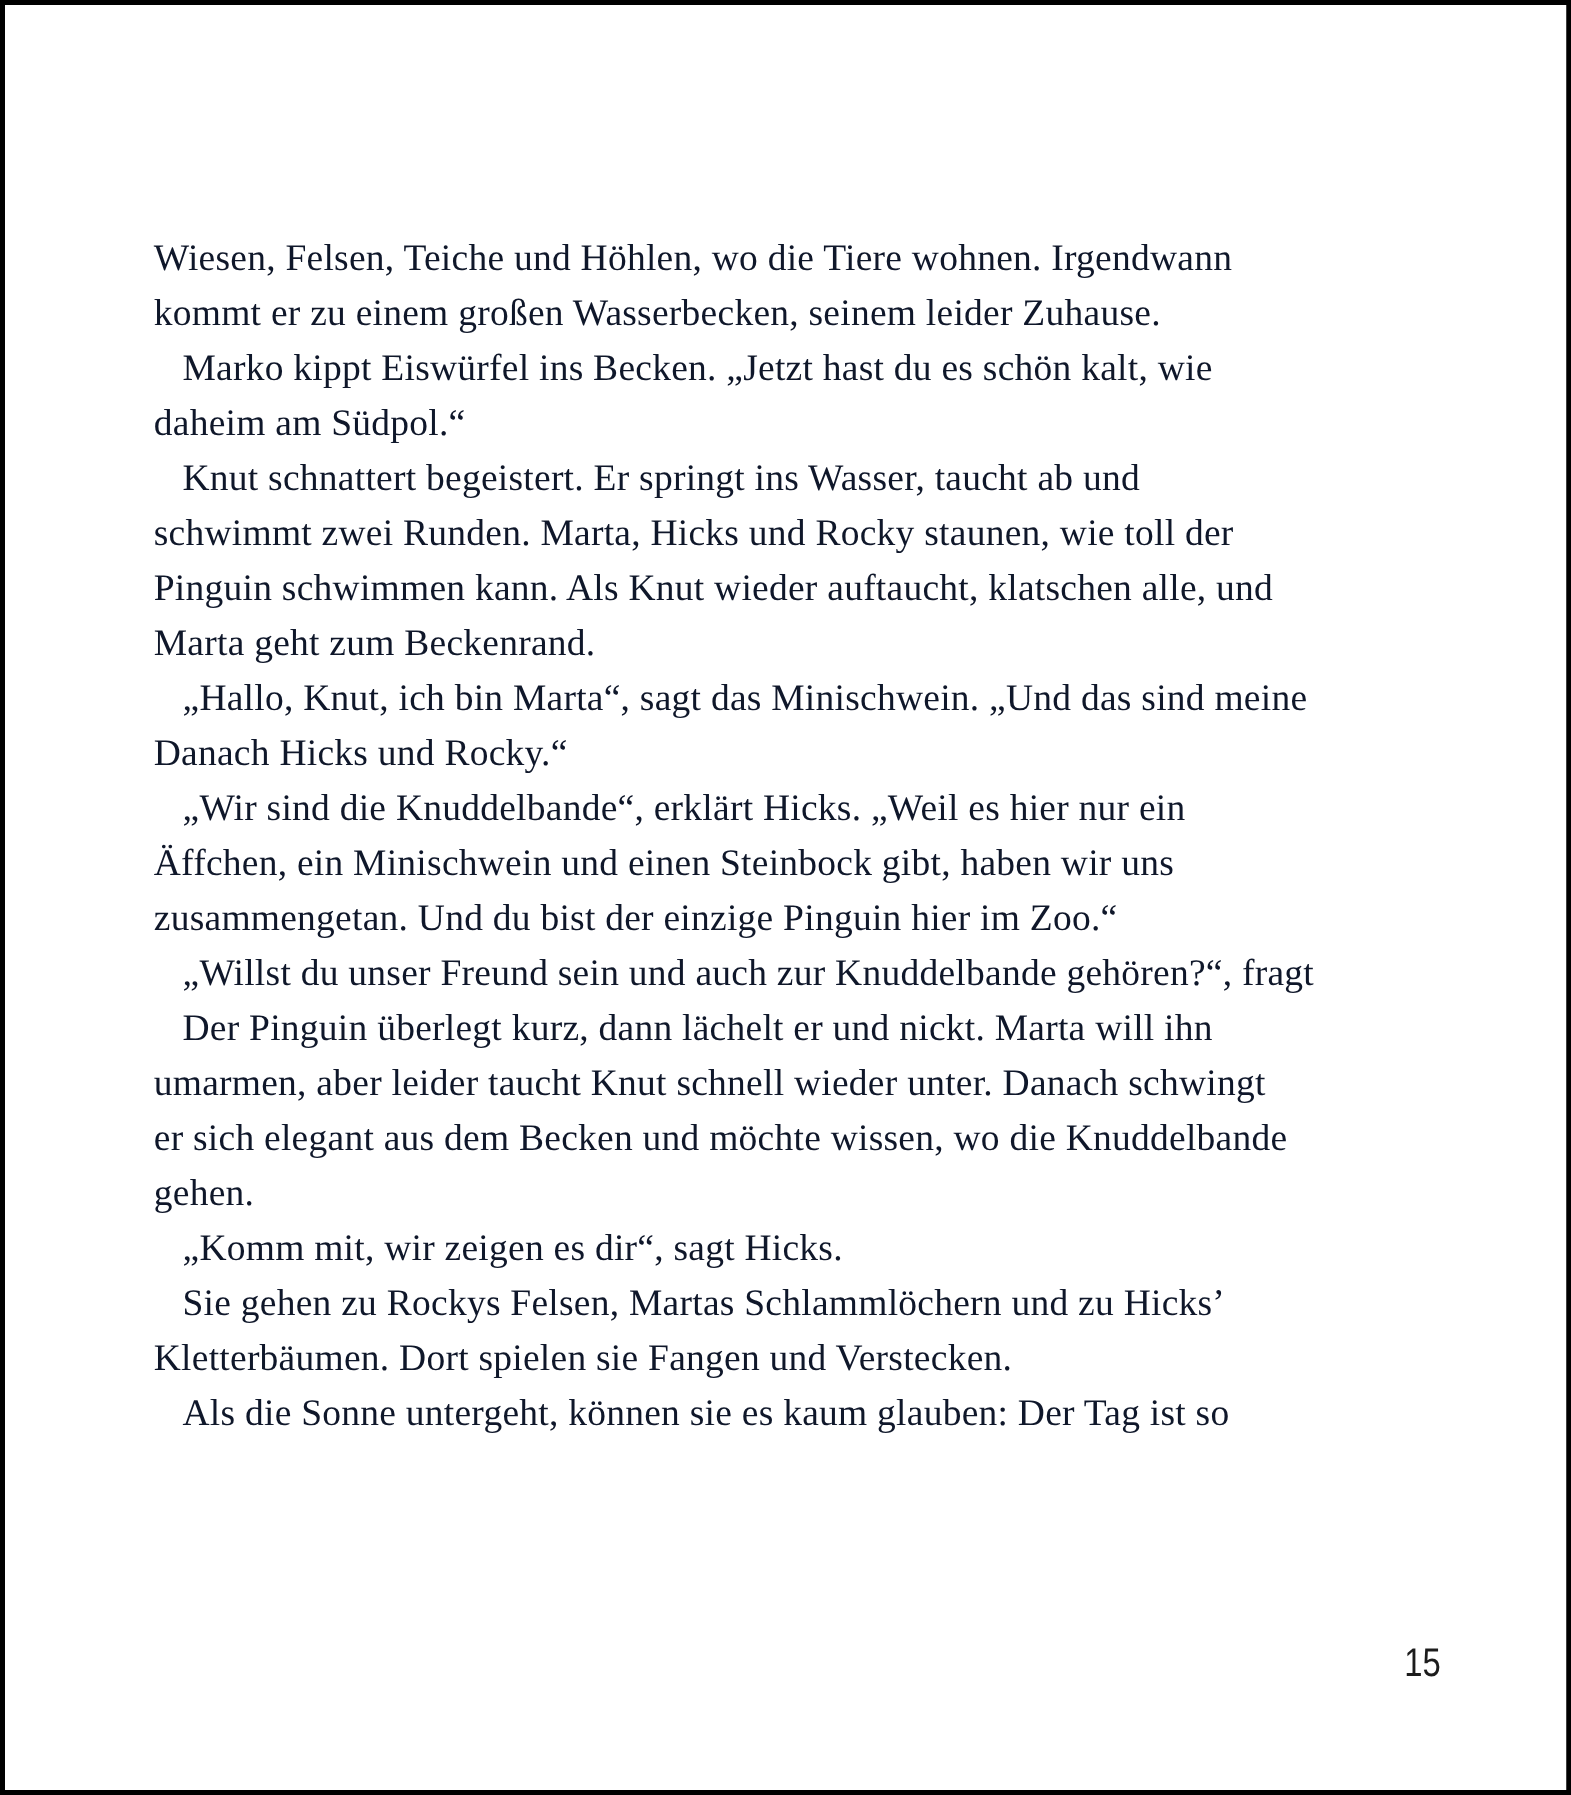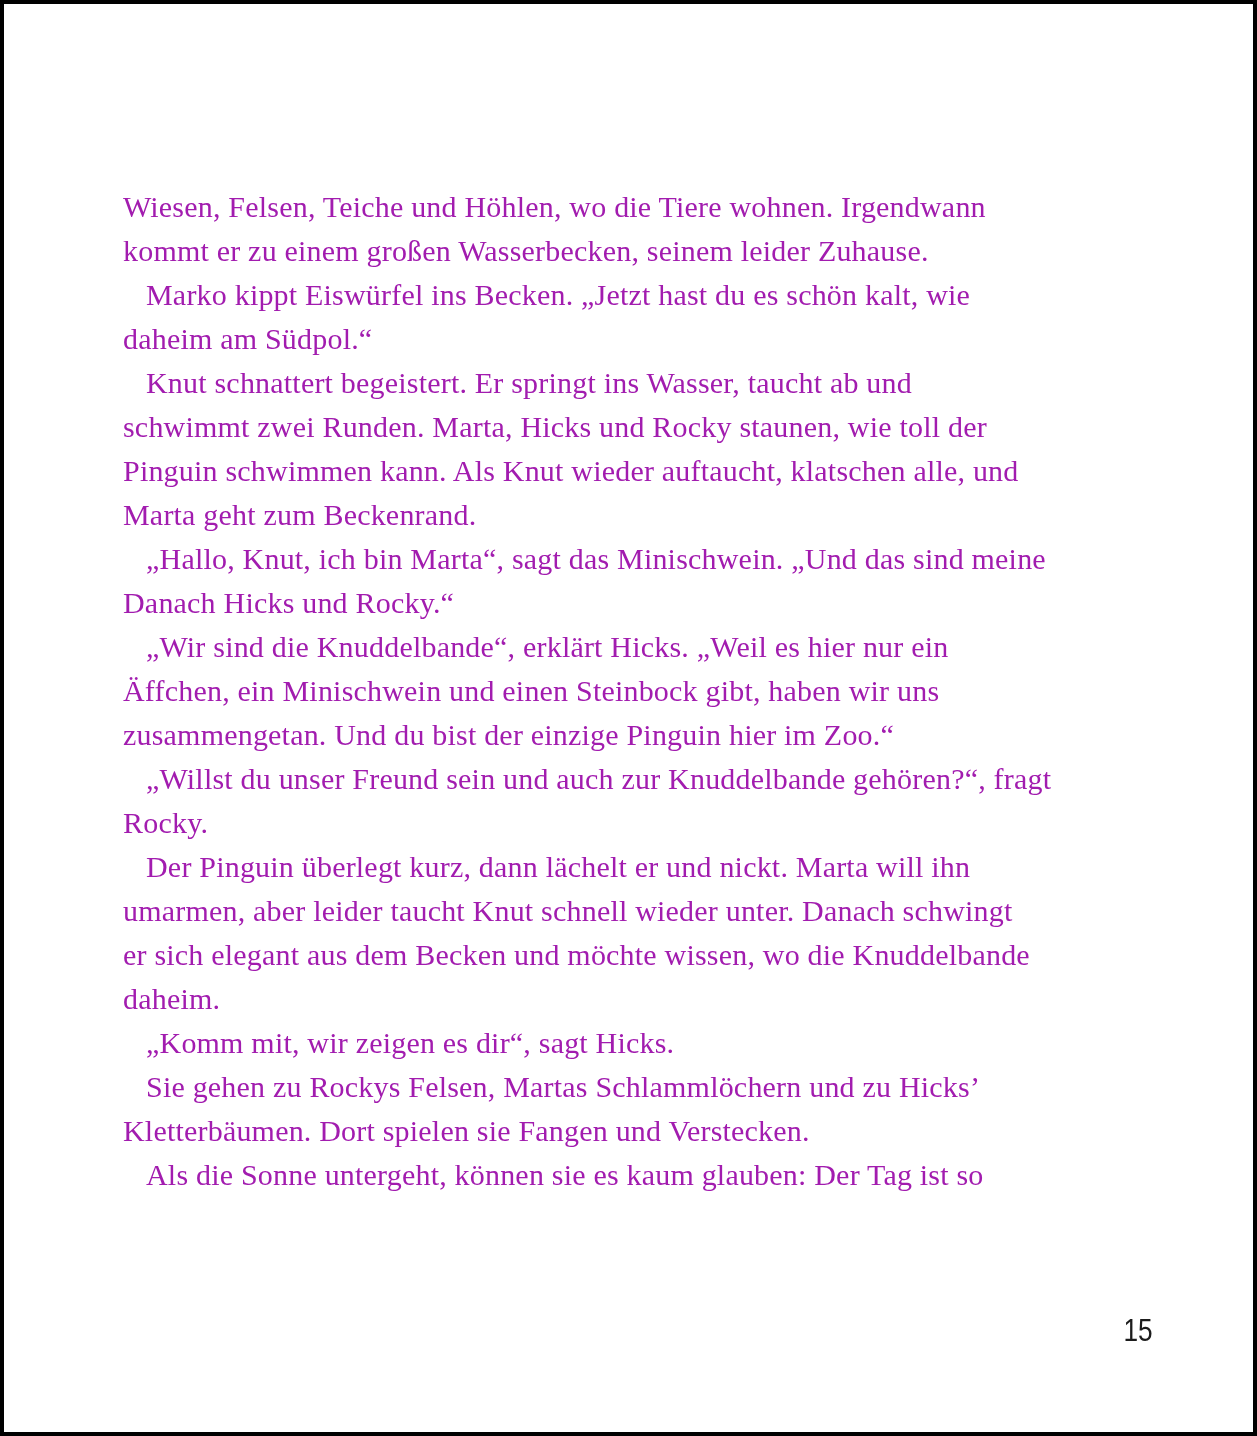--- a/index.html
+++ b/index.html
@@ -15,21 +15,21 @@
     border: 4px solid #000000;
     box-sizing: border-box;
     overflow: hidden;
     font-family: "Liberation Serif", "DejaVu Serif", serif;
   }
   .text-block {
     position: absolute;
     left: 119px;
     top: 181px;
     width: 1010px;
-    color: #a21caf;
+    color: #0f172a;
     font-size: 30px;
     line-height: 44px;
     letter-spacing: 0.2px;
   }
   .line {
     white-space: pre;
     height: 44px;
   }
   .line.indent {
     padding-left: 23px;
@@ -60,24 +60,23 @@
       <div class="line indent">Knut schnattert begeistert. Er springt ins Wasser, taucht ab und</div>
       <div class="line">schwimmt zwei Runden. Marta, Hicks und Rocky staunen, wie toll der</div>
       <div class="line">Pinguin schwimmen kann. Als Knut wieder auftaucht, klatschen alle, und</div>
       <div class="line">Marta geht zum Beckenrand.</div>
       <div class="line indent">„Hallo, Knut, ich bin Marta“, sagt das Minischwein. „Und das sind meine</div>
       <div class="line">Danach Hicks und Rocky.“</div>
       <div class="line indent">„Wir sind die Knuddelbande“, erklärt Hicks. „Weil es hier nur ein</div>
       <div class="line">Äffchen, ein Minischwein und einen Steinbock gibt, haben wir uns</div>
       <div class="line">zusammengetan. Und du bist der einzige Pinguin hier im Zoo.“</div>
       <div class="line indent">„Willst du unser Freund sein und auch zur Knuddelbande gehören?“, fragt</div>
-      <div class="line">Rocky.</div>
       <div class="line indent">Der Pinguin überlegt kurz, dann lächelt er und nickt. Marta will ihn</div>
       <div class="line">umarmen, aber leider taucht Knut schnell wieder unter. Danach schwingt</div>
       <div class="line">er sich elegant aus dem Becken und möchte wissen, wo die Knuddelbande</div>
-      <div class="line">daheim.</div>
+      <div class="line">gehen.</div>
       <div class="line indent">„Komm mit, wir zeigen es dir“, sagt Hicks.</div>
       <div class="line indent">Sie gehen zu Rockys Felsen, Martas Schlammlöchern und zu Hicks’</div>
       <div class="line">Kletterbäumen. Dort spielen sie Fangen und Verstecken.</div>
       <div class="line indent">Als die Sonne untergeht, können sie es kaum glauben: Der Tag ist so</div>
     </div>
   <div class="page-number">15</div>
 </div>
 
 </body></html>

